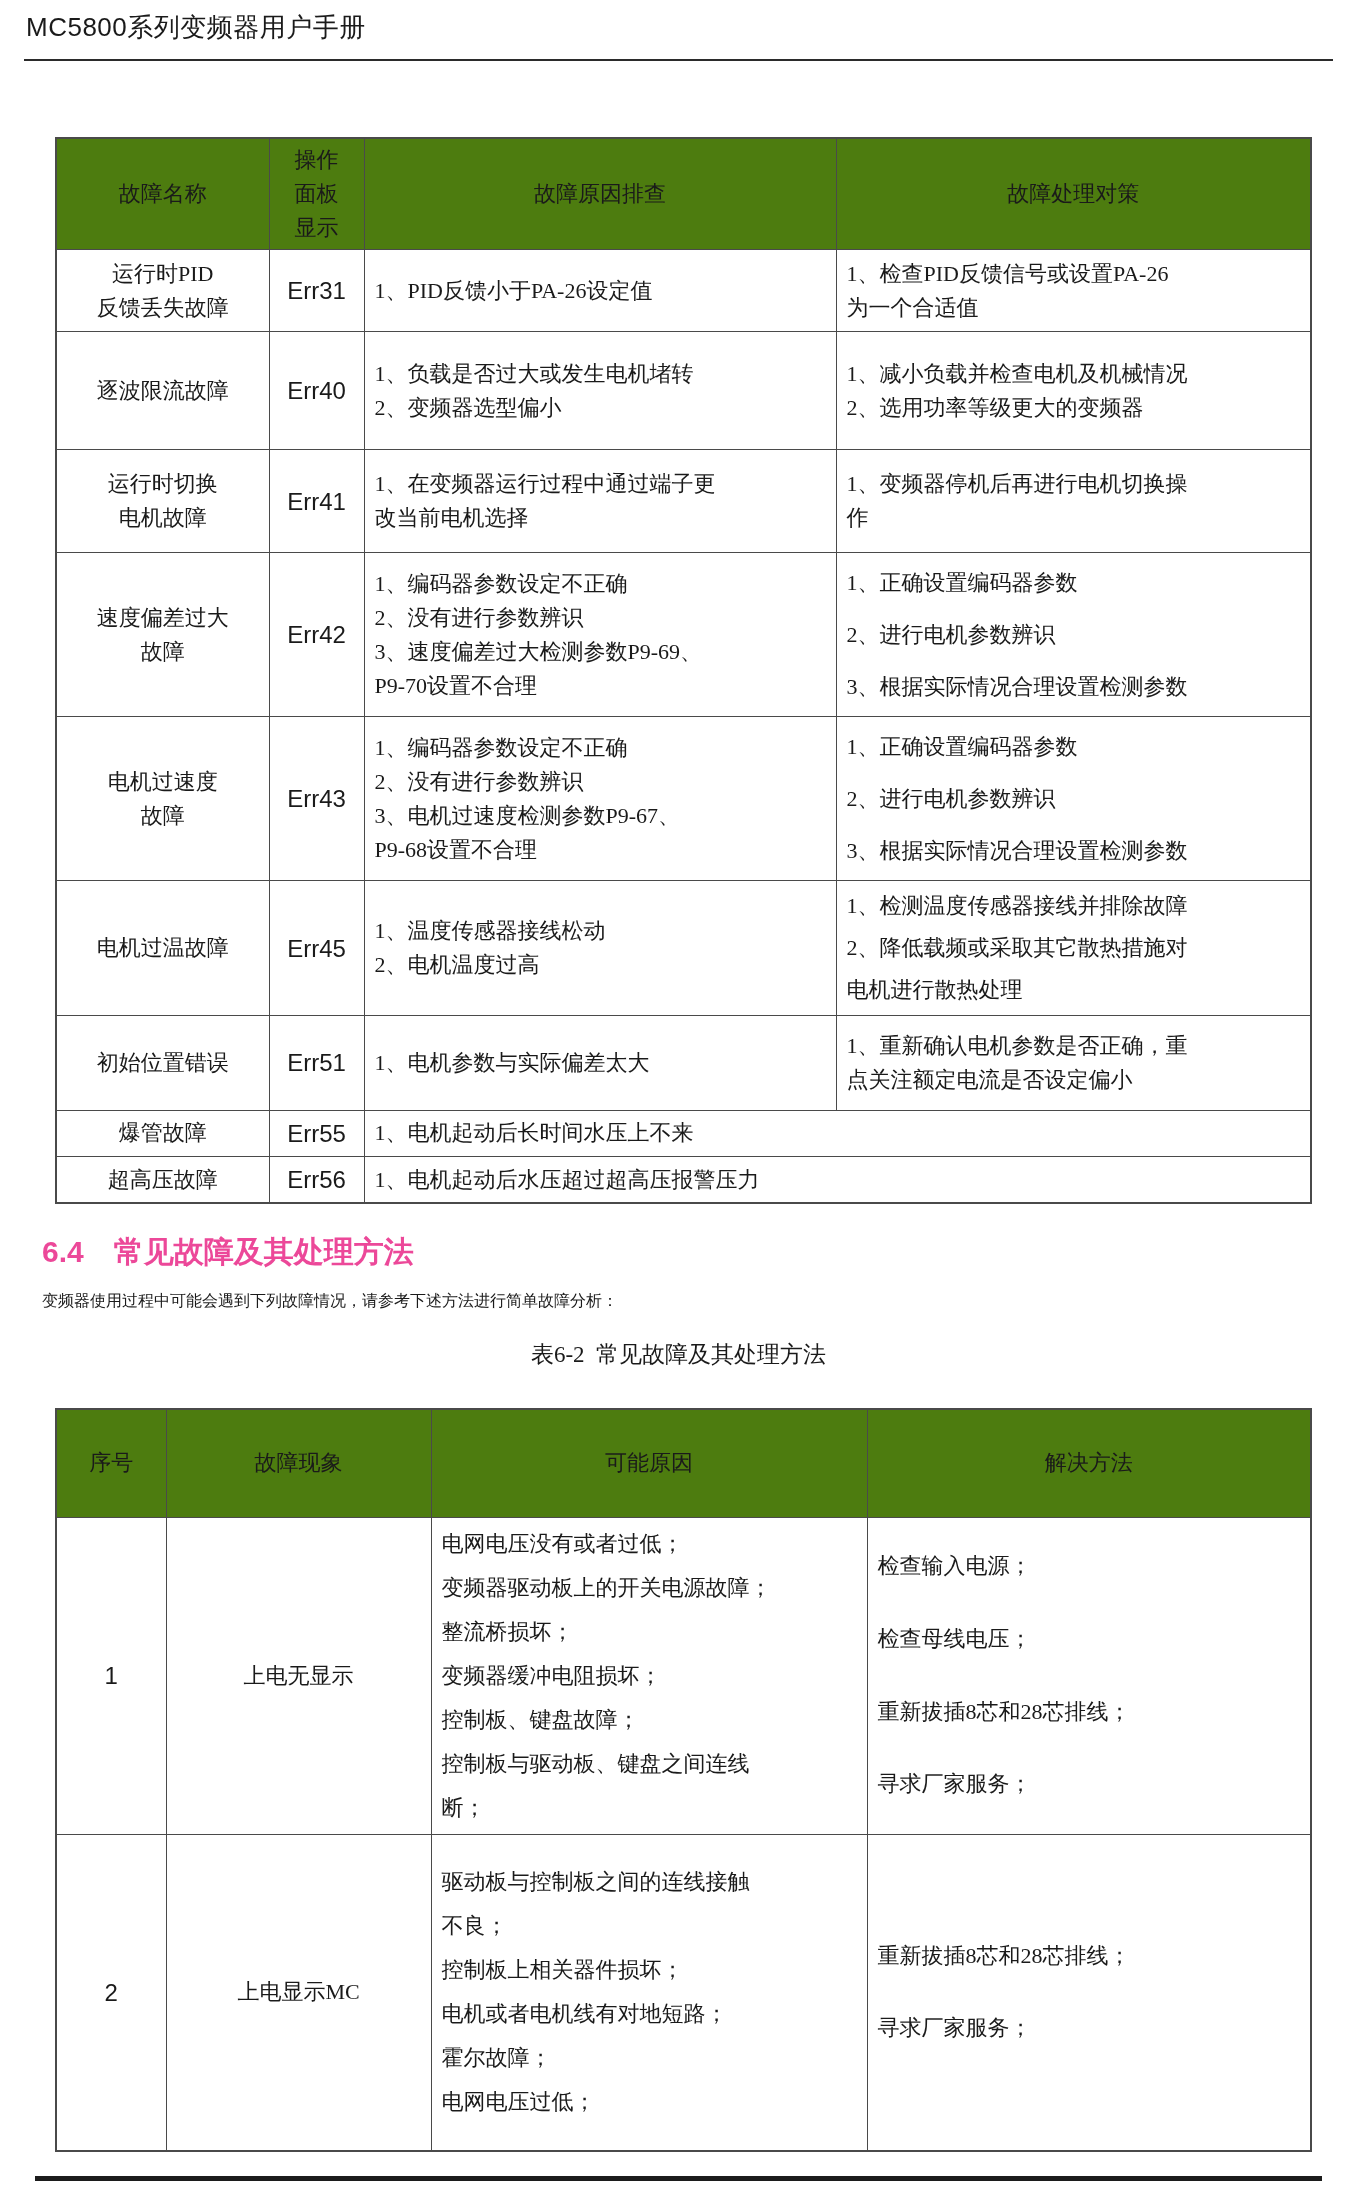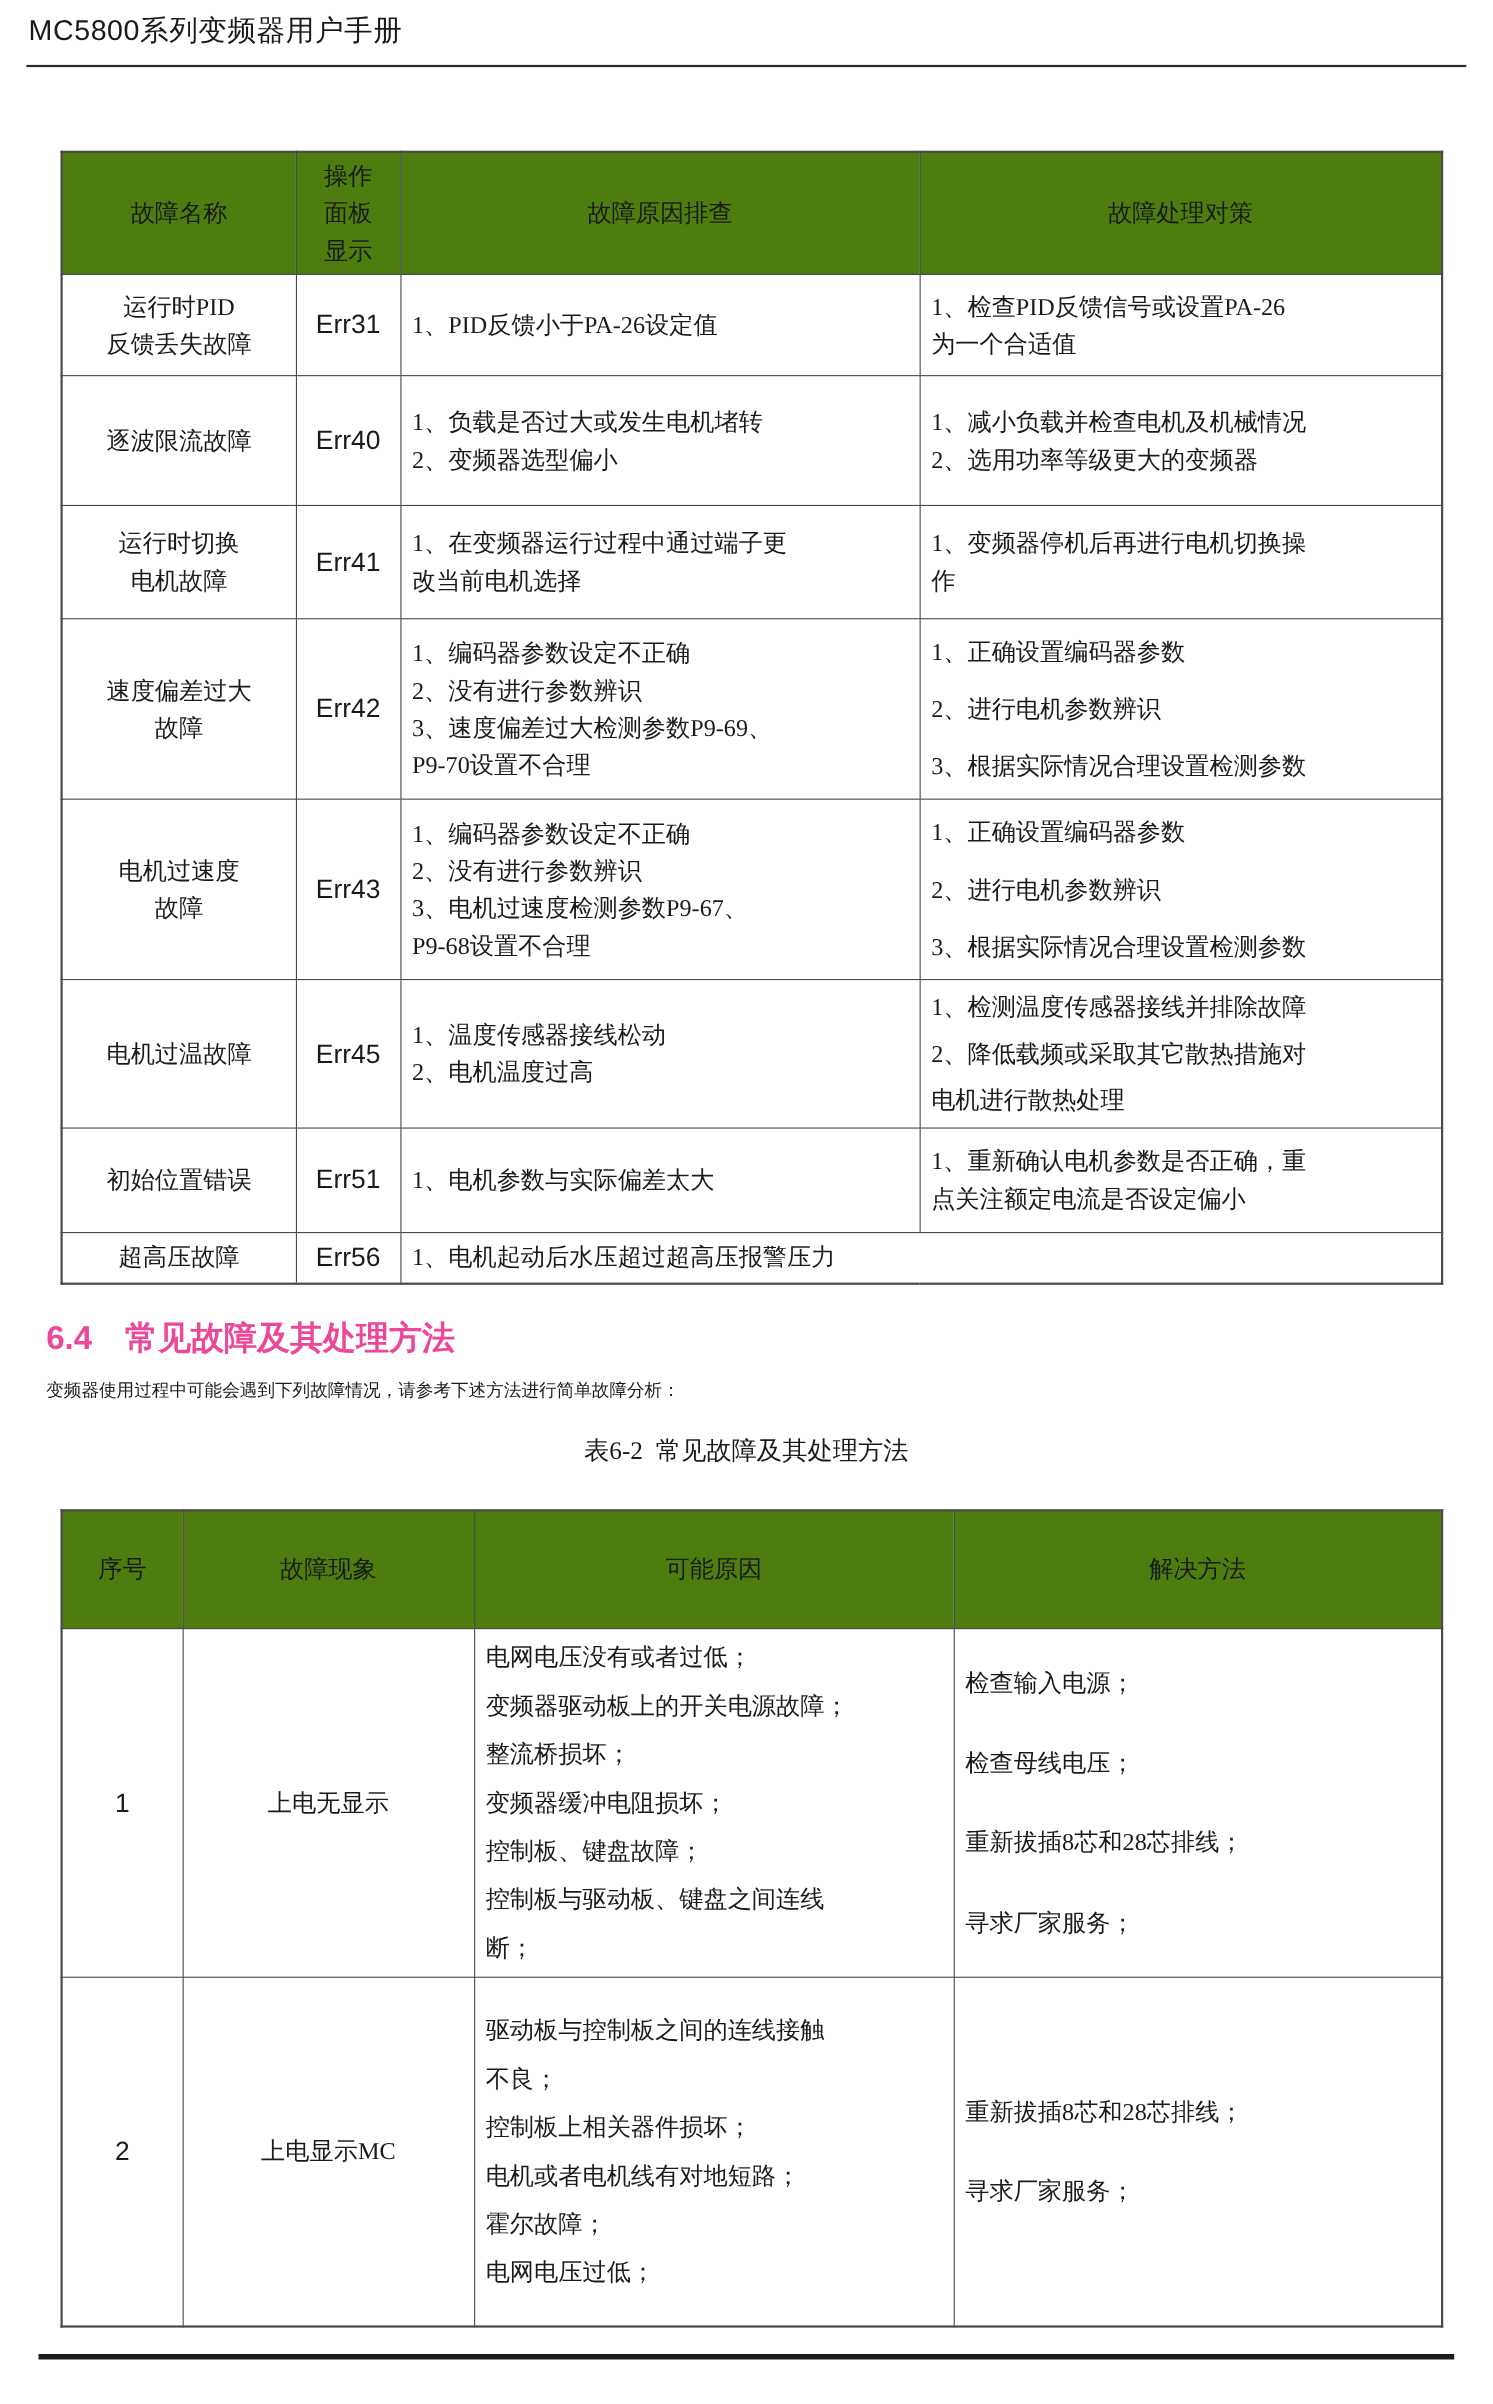--- a/index.html
+++ b/index.html
@@ -88,21 +88,21 @@
       <tr style="height:95px">
         <th>故障名称</th>
         <th>操作
 面板
 显示</th>
         <th>故障原因排查</th>
         <th>故障处理对策</th>
       </tr>
     </thead>
     <tbody>
-      <tr style="height:92px">
+      <tr style="height:82px">
         <td class="c-name">运行时PID
 反馈丢失故障</td>
         <td class="c-code">Err31</td>
         <td class="c-cause">1、PID反馈小于PA-26设定值</td>
         <td class="c-sol">1、检查PID反馈信号或设置PA-26
 为一个合适值</td>
       </tr>
       <tr style="height:118px">
         <td class="c-name">逐波限流故障</td>
         <td class="c-code">Err40</td>
@@ -152,20 +152,25 @@
         <td class="c-sol lh19">1、检测温度传感器接线并排除故障
 2、降低载频或采取其它散热措施对
 电机进行散热处理</td>
       </tr>
       <tr style="height:95px">
         <td class="c-name">初始位置错误</td>
         <td class="c-code">Err51</td>
         <td class="c-cause">1、电机参数与实际偏差太大</td>
         <td class="c-sol">1、重新确认电机参数是否正确，重
 点关注额定电流是否设定偏小</td>
+      </tr>
+      <tr style="height:46px">
+        <td class="c-name">爆管故障</td>
+        <td class="c-code">Err55</td>
+        <td class="c-cause" colspan="2">1、电机起动后长时间水压上不来</td>
       </tr>
       <tr style="height:46px">
         <td class="c-name">超高压故障</td>
         <td class="c-code">Err56</td>
         <td class="c-cause" colspan="2">1、电机起动后水压超过超高压报警压力</td>
       </tr>
     </tbody>
   </table>
 
   <div class="section-heading">

